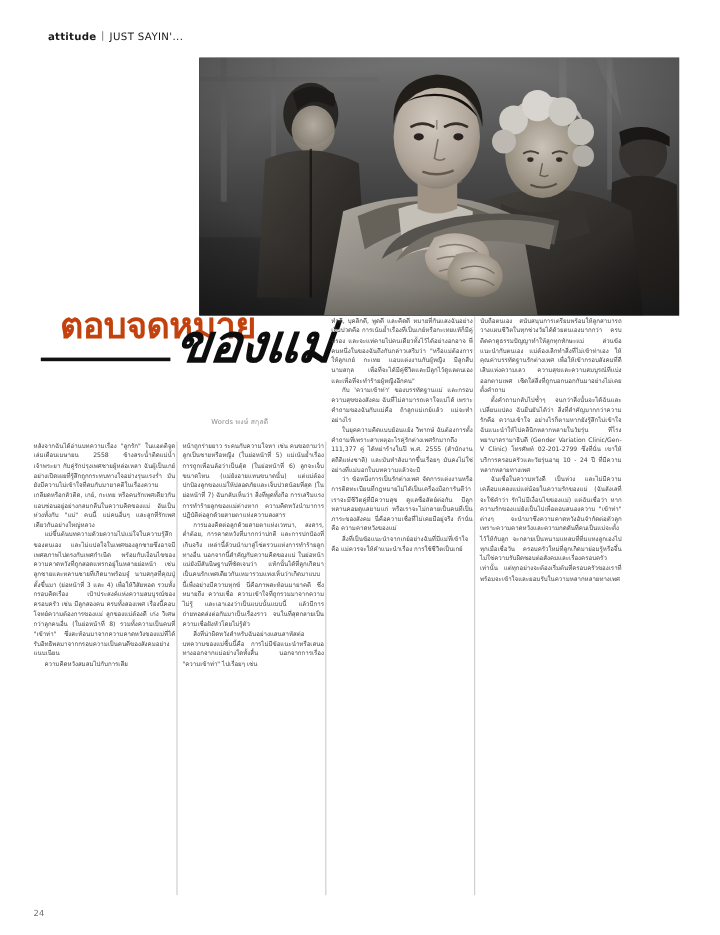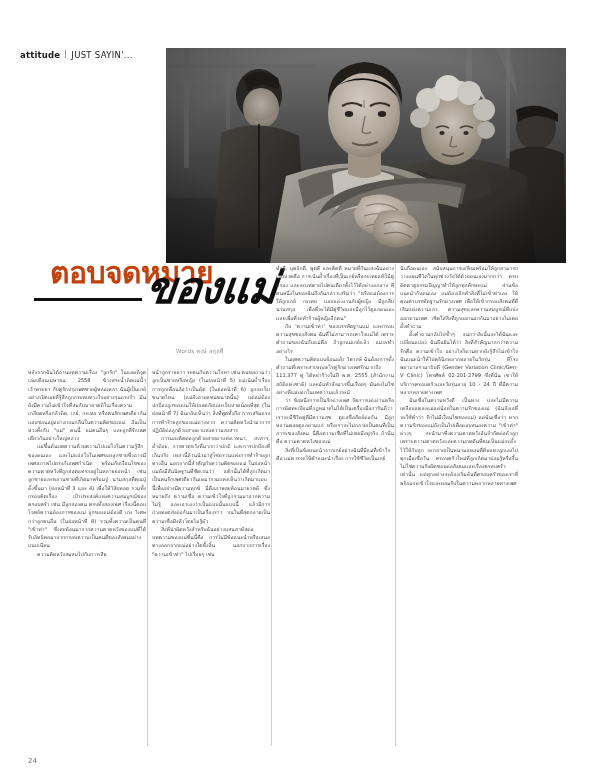--- a/index.html
+++ b/index.html
@@ -17,31 +17,30 @@
     position: relative;
     width: 600px;
     height: 779px;
     background: #ffffff;
     padding: 0;
   }
 
   
   .running-header {
     position: absolute;
-    left: 20px;
+    left: 40px;
     top: 26px;
     font-size: 8.5px;
     font-weight: bold;
     letter-spacing: 0.2px;
     color: #1a1a1a;
     white-space: nowrap;
     display: flex;
     align-items: flex-start;
     gap: 3px;
-    margin-top: 24px;
   }
   .running-header .brand { font-weight: bold; }
   .running-header .divider-bar {
     display: inline-block;
     width: 1px;
     height: 8px;
     background: #9a9a9a;
     margin: 0 2px;
   }
   .running-header .section { font-weight: normal; letter-spacing: 0.3px; }

